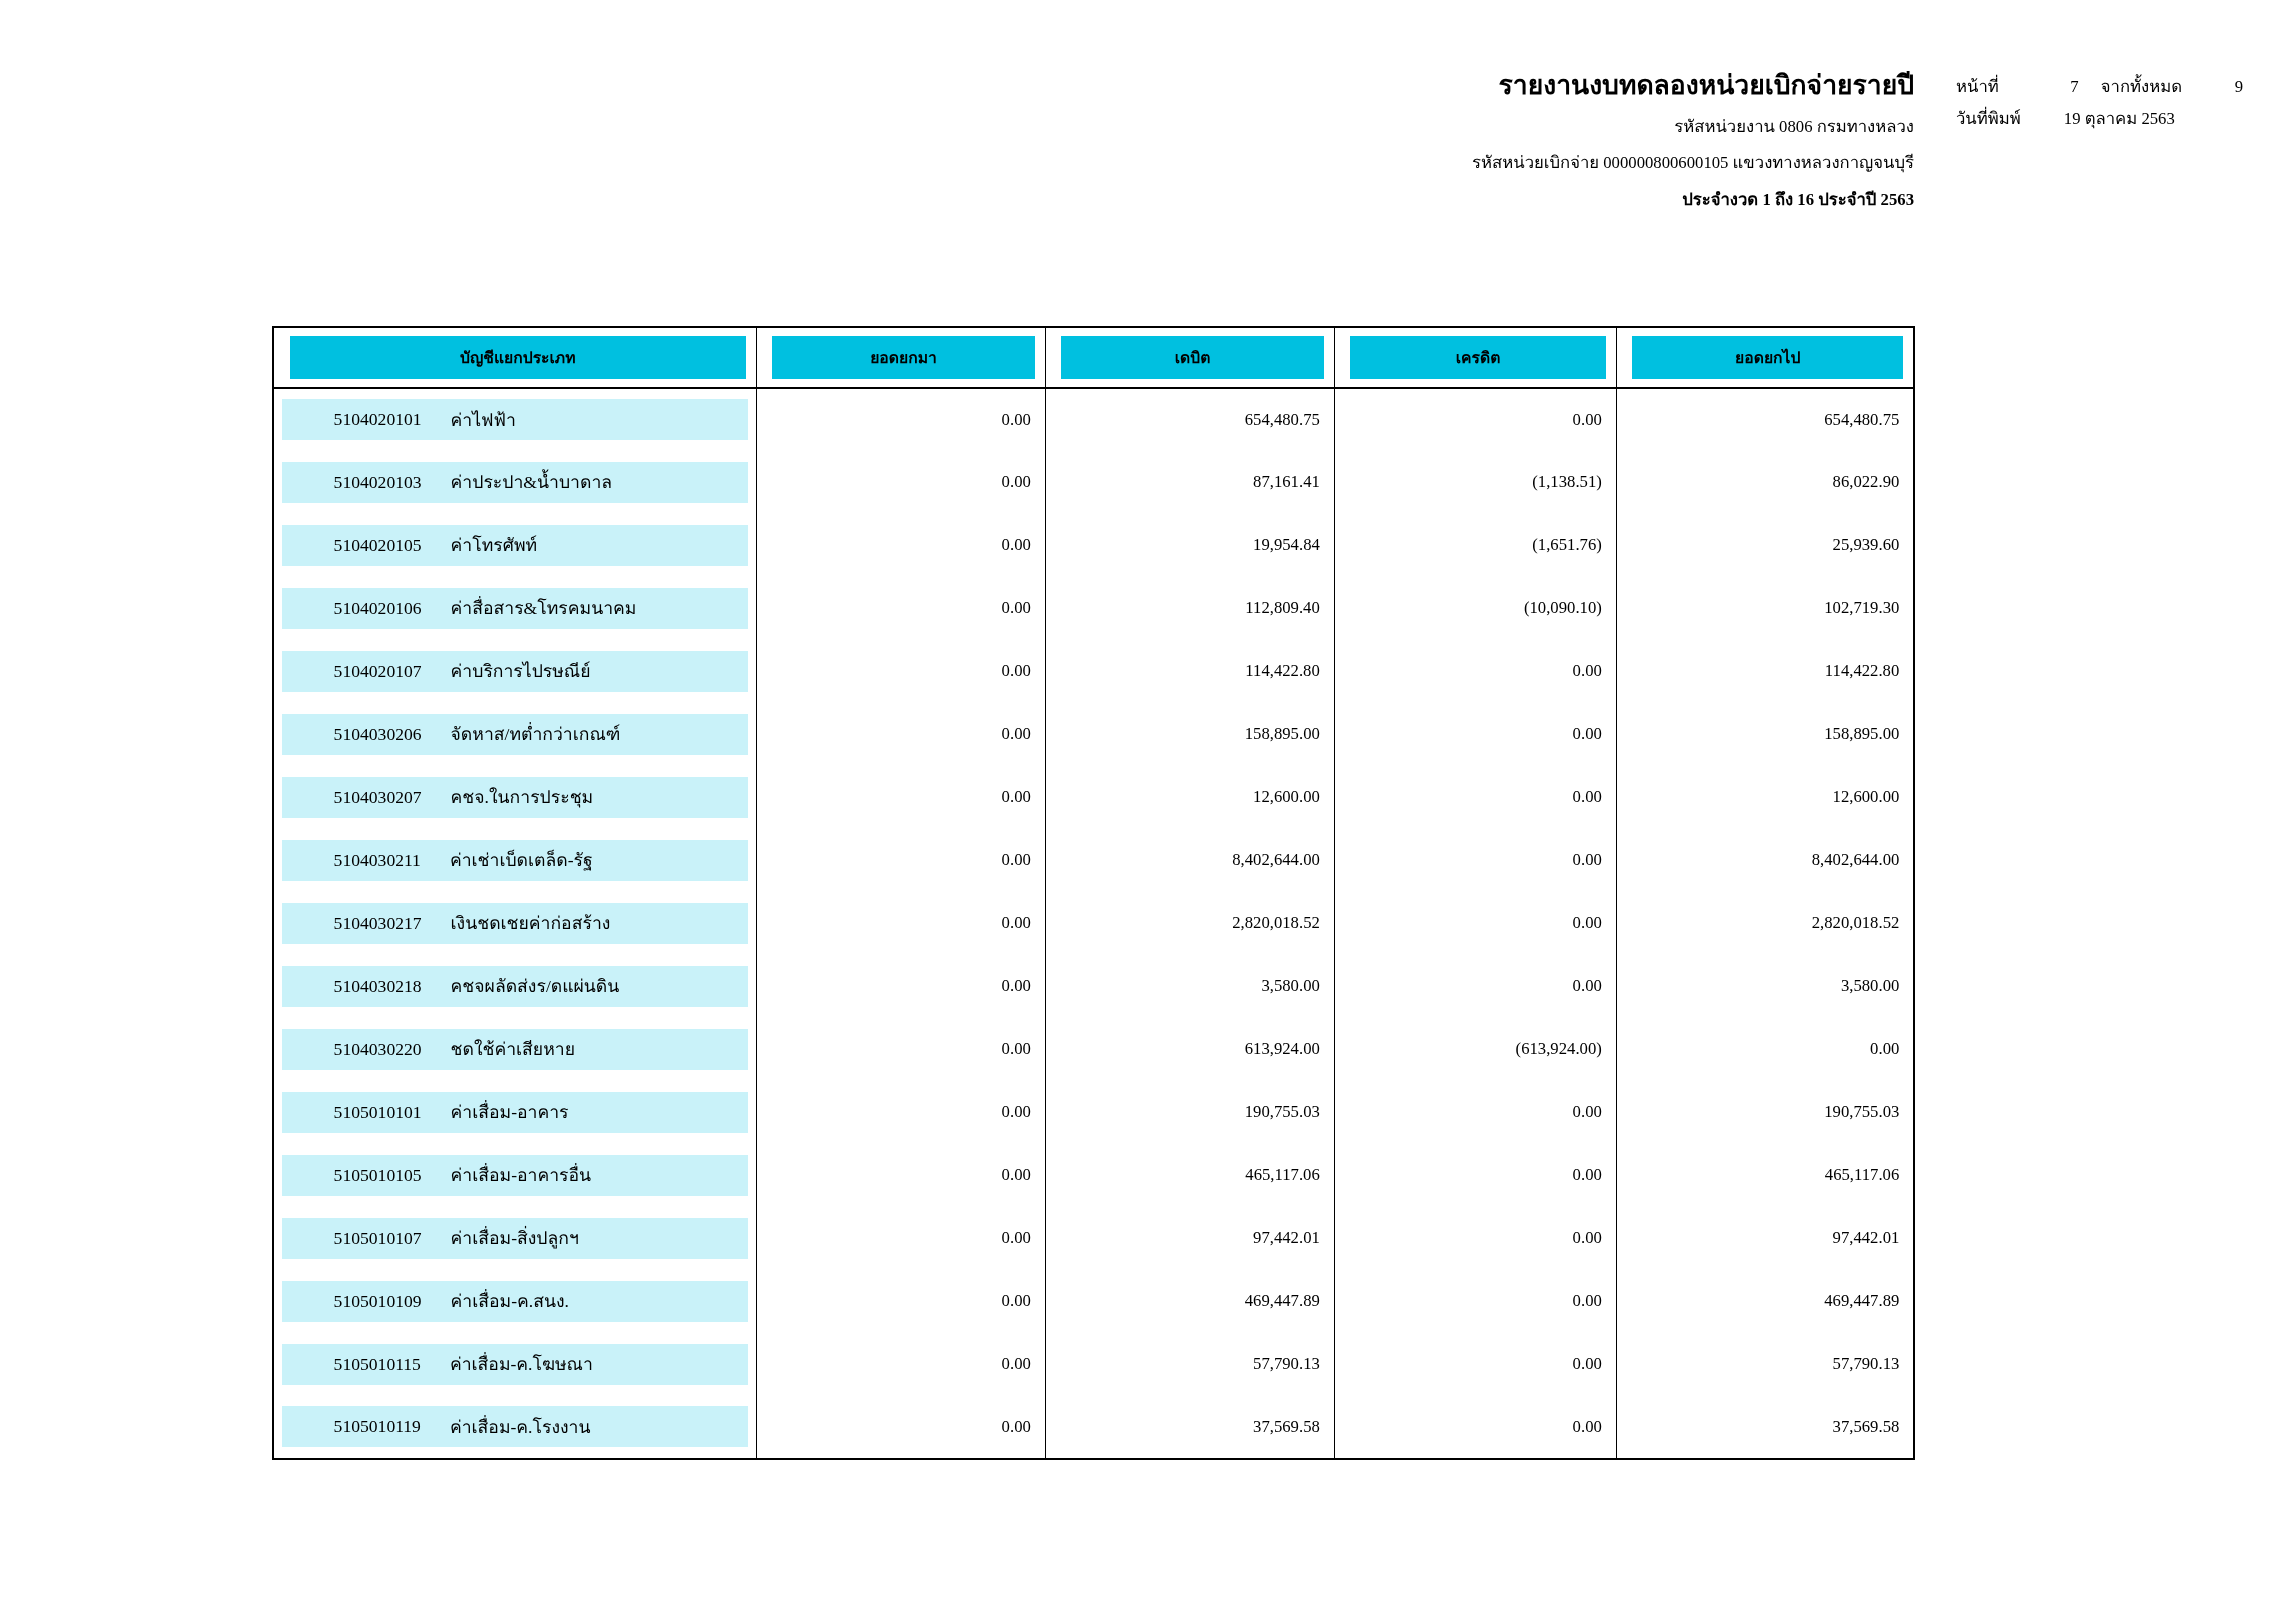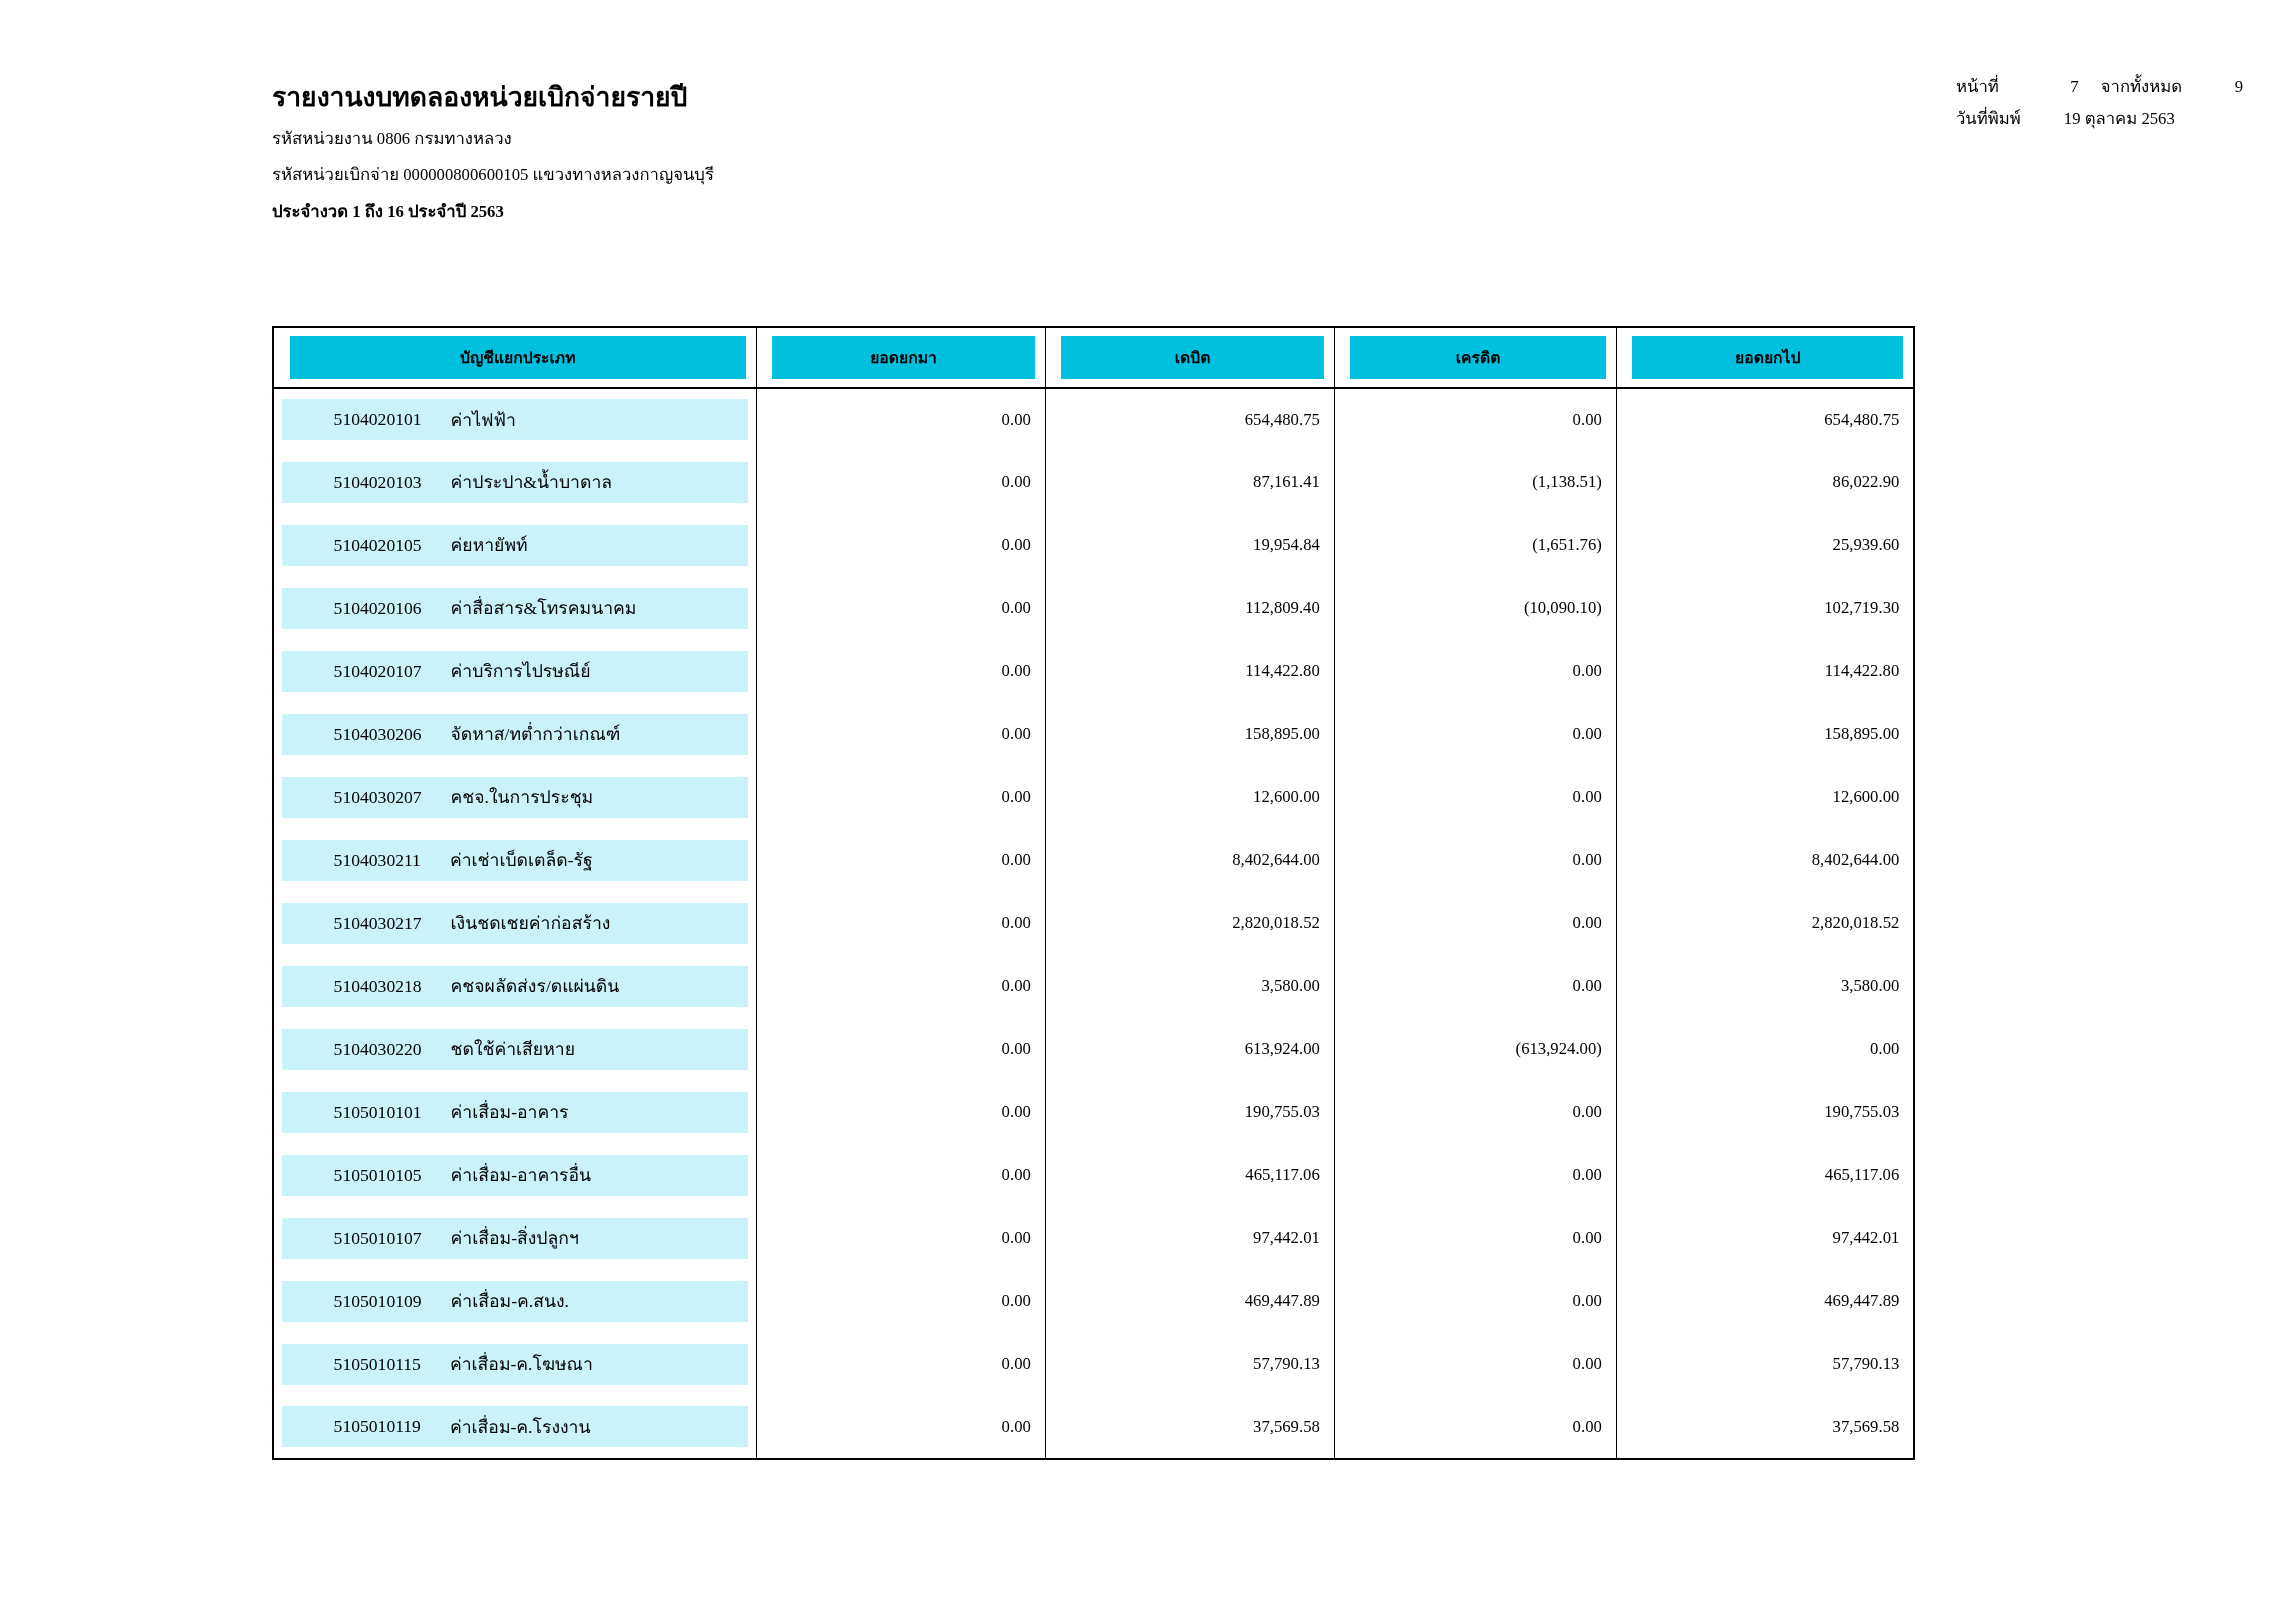--- a/index.html
+++ b/index.html
@@ -12,22 +12,21 @@
     position:relative;
     width:2291px; height:1620px;
     background:#ffffff;
     font-family:"Liberation Serif","DejaVu Serif",serif;
     color:#000;
     overflow:hidden;
   }
   
   .report-header{
     position:absolute; left:272px; top:71px; width:1642px;
-    text-align:left;
-    margin-top:12px;
+    text-align:right;
   }
   .report-title{font-size:26.5px; font-weight:bold; line-height:29px;}
   .report-sub{font-size:16.7px; line-height:19.6px; margin-top:16.7px;}
   .report-period{font-size:16.7px; font-weight:bold; line-height:19.6px; margin-top:17.6px;}
   
   .page-info{
     position:absolute; left:1956px; top:71px; width:314px;
     font-size:16.7px;
   }
   .pi-row{display:flex; align-items:flex-end; line-height:32px;}
@@ -137,21 +136,21 @@
       </td>
       <td class="c-num">0.00</td>
       <td class="c-num">87,161.41</td>
       <td class="c-num">(1,138.51)</td>
       <td class="c-num">86,022.90</td>
     </tr>
         <tr>
       <td>
         <div class="band">
           <span class="code">5104020105</span>
-          <span class="name">ค่ยหายัพท์</span>
+          <span class="name">ค่าโทรศัพท์</span>
         </div>
       </td>
       <td class="c-num">0.00</td>
       <td class="c-num">19,954.84</td>
       <td class="c-num">(1,651.76)</td>
       <td class="c-num">25,939.60</td>
     </tr>
         <tr>
       <td>
         <div class="band">

